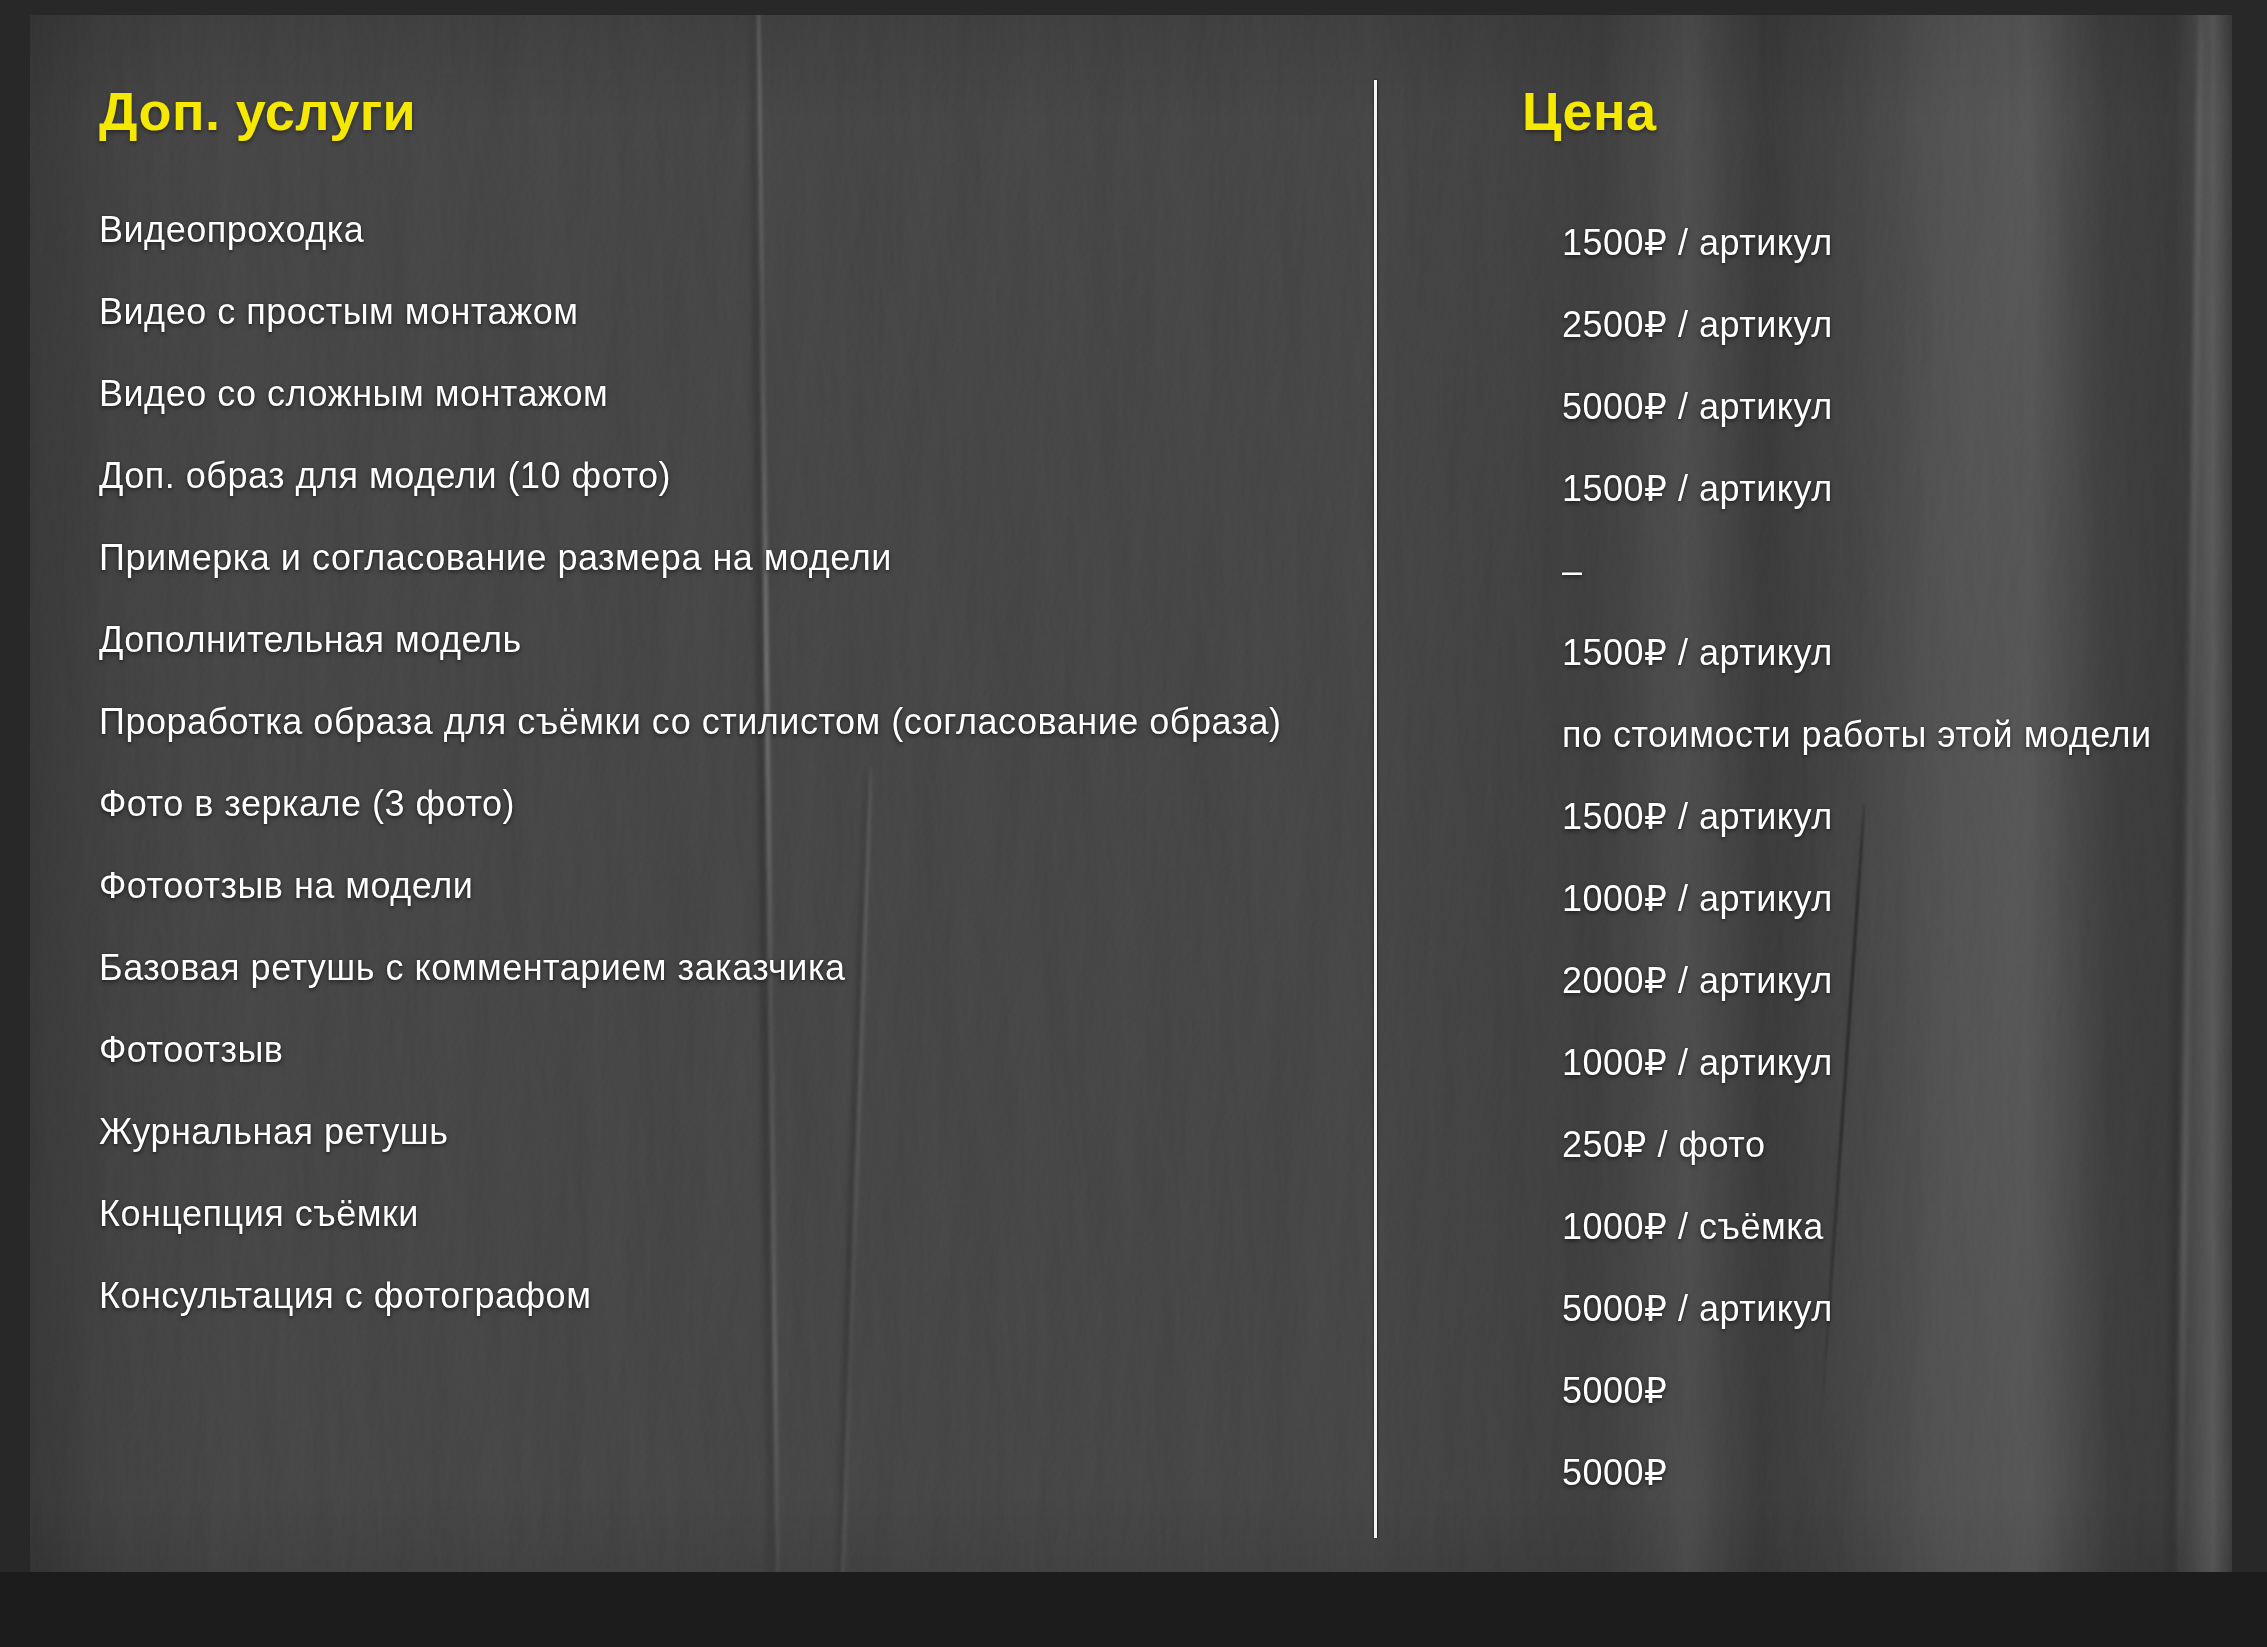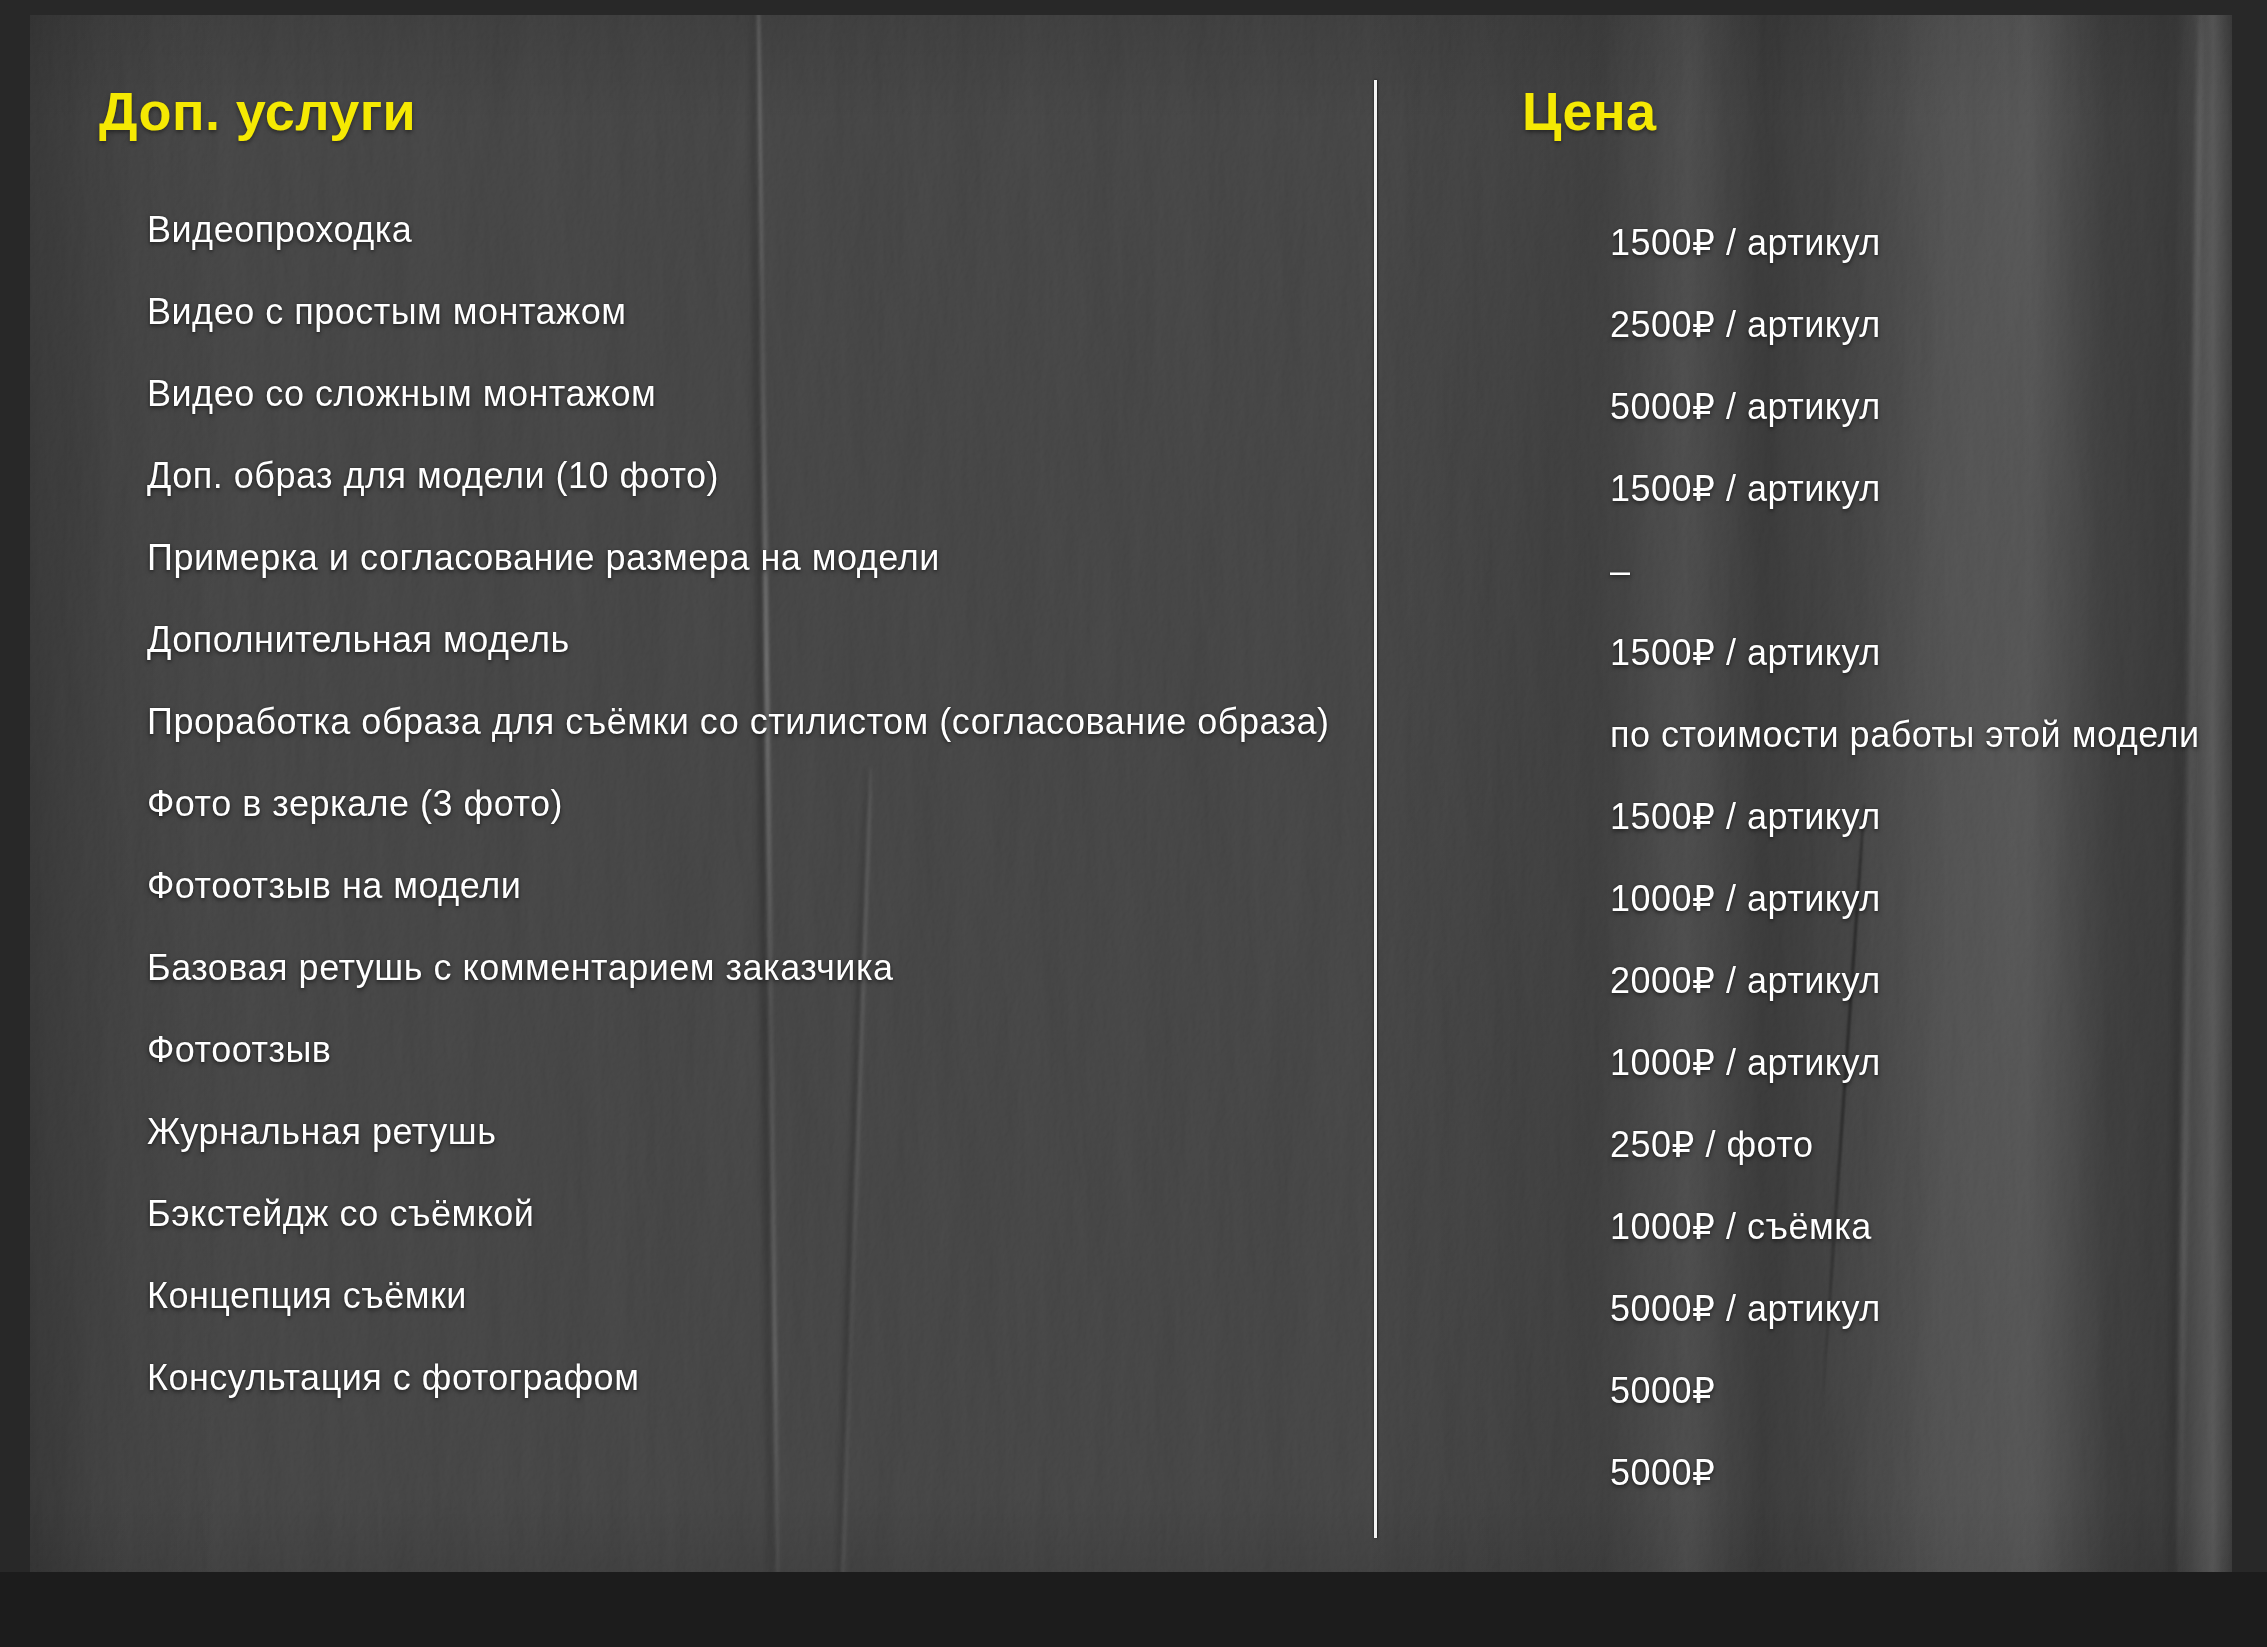--- a/index.html
+++ b/index.html
@@ -75,21 +75,21 @@
     position:absolute;left:1374px;top:80px;width:2.7px;height:1458px;
     background:var(--divider);
     box-shadow:0 0 2.7px rgba(0,0,0,0.55), 0.9px 0 1.8px rgba(0,0,0,0.35);
   }
   ul.rows{
     list-style:none;margin:0;padding:0;position:absolute;
     color:var(--text-white);font-size:36px;line-height:43px;letter-spacing:0.5px;
     text-shadow:0 1.8px 4.5px rgba(0,0,0,0.55), 0 0 1.8px rgba(0,0,0,0.35);
     white-space:nowrap;
   }
-  ul.rows li{height:82px;margin-left:48px;}
+  ul.rows li{height:82px;}
   .services-list{left:99px;top:208px;width:1254px;}
   .prices-list{left:1562px;top:221px;width:716px;}
   
   .bottom-strip{
     position:absolute;left:0;top:1612px;width:2268px;height:36px;
     background:var(--bottom-strip);
   }
   .bottom-tab{
     position:absolute;left:1024px;top:1626px;width:206px;height:30px;
     border-radius:23px 23px 0 0;background:var(--tab-black);
@@ -138,21 +138,20 @@
       <li>Видео со сложным монтажом</li>
       <li>Доп. образ для модели (10 фото)</li>
       <li>Примерка и согласование размера на модели</li>
       <li>Дополнительная модель</li>
       <li>Проработка образа для съёмки со стилистом (согласование образа)</li>
       <li>Фото в зеркале (3 фото)</li>
       <li>Фотоотзыв на модели</li>
       <li>Базовая ретушь с комментарием заказчика</li>
       <li>Фотоотзыв</li>
       <li>Журнальная ретушь</li>
-      <li>Бэкстейдж со съёмкой</li>
       <li>Концепция съёмки</li>
       <li>Консультация с фотографом</li>
     </ul>
   <ul class="rows prices-list">
       <li>1500₽ / артикул</li>
       <li>2500₽ / артикул</li>
       <li>5000₽ / артикул</li>
       <li>1500₽ / артикул</li>
       <li>–</li>
       <li>1500₽ / артикул</li>

